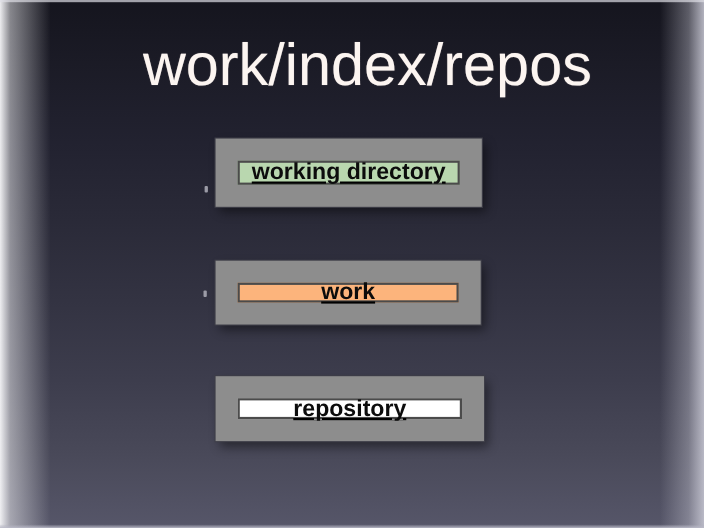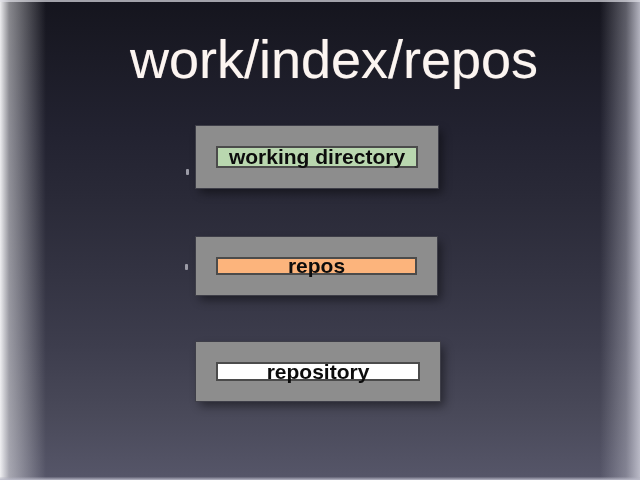--- a/index.html
+++ b/index.html
@@ -66,20 +66,21 @@
     text-shadow: 0 0 1px rgba(255,240,235,0.45);
   }
   .box {
     position: absolute;
     box-sizing: border-box;
     background: #8d8d8d;
     padding: 20px;
     box-shadow:
       0 0 0 1px #3e3e48,
       4px 5px 9px rgba(0,0,0,0.45);
+    text-decoration: underline;
   }
   .box-inner {
     box-sizing: border-box;
     width: 100%;
     height: 100%;
     border: 2px solid #4b4b4b;
     display: flex;
     align-items: center;
     justify-content: center;
   }
@@ -110,21 +111,21 @@
   <h1 class="title">work/index/repos</h1>
 
   <div class="box b1">
     <div class="box-inner" style="background: rgb(185, 215, 175);">
       <span class="box-label">working directory</span>
     </div>
   </div>
 
   <div class="box b2">
     <div class="box-inner" style="background: rgb(252, 180, 124);">
-      <span class="box-label">repos</span>
+      <span class="box-label">work</span>
     </div>
   </div>
 
   <div class="box b3">
     <div class="box-inner" style="background: #ffffff;">
       <span class="box-label">repository</span>
     </div>
   </div>
 
   <div class="stub s1"></div>

